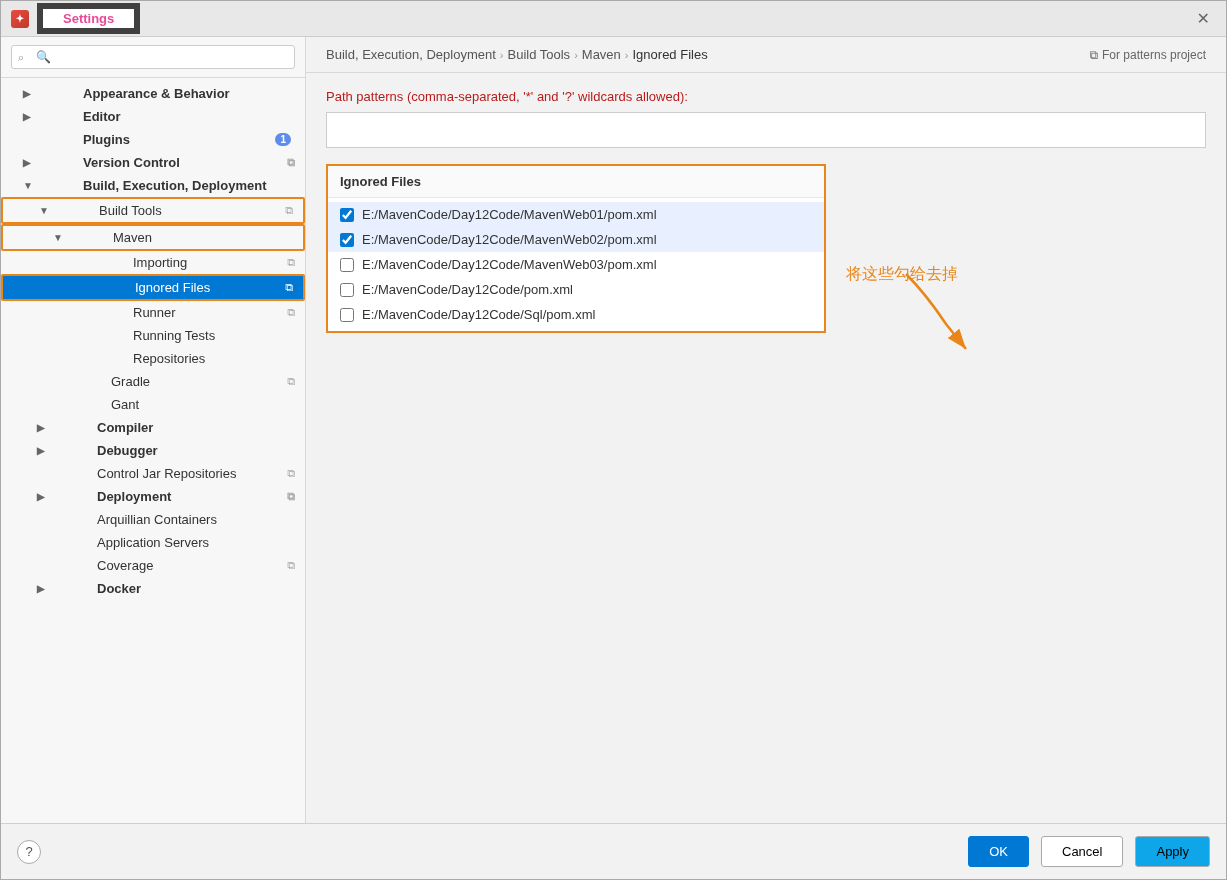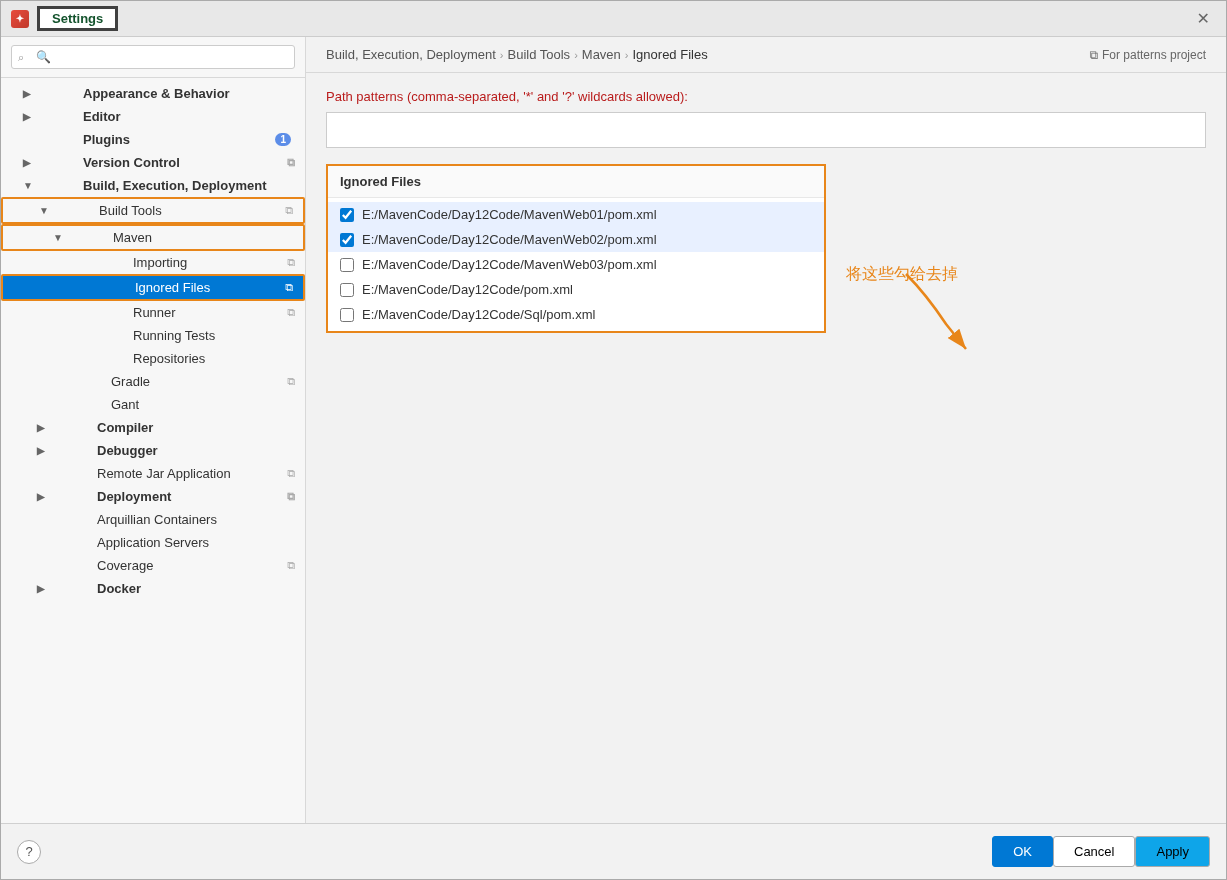--- a/index.html
+++ b/index.html
@@ -40,24 +40,24 @@
       align-items: center;
       justify-content: center;
       font-size: 10px;
       color: white;
       font-weight: bold;
     }
 
     .title-text {
       font-size: 13px;
       font-weight: 600;
-      color: #14532d;
+      color: #ec4899;
       background: white;
-      border: 3px solid #404040;
-      padding: 2px 12px;
+      border: 6px solid #404040;
+      padding: 2px 20px;
     }
 
     .close-btn {
       background: none;
       border: none;
       cursor: pointer;
       font-size: 16px;
       color: #666;
       padding: 2px 6px;
       border-radius: 3px;
@@ -305,21 +305,21 @@
       cursor: pointer;
       font-size: 13px;
       color: #555;
       display: flex;
       align-items: center;
       justify-content: center;
     }
 
     .footer-right {
       display: flex;
-      gap: 0;
+      gap: 12px;
       border-radius: 10px;
     }
 
     .btn {
       padding: 7px 20px;
       font-size: 13px;
       cursor: pointer;
       border-radius: 3px;
       border: 1px solid #aaa;
       background: white;
@@ -444,21 +444,21 @@
           <span class="nav-label">Compiler</span>
         </div>
 
         <div class="nav-item indent-2 section-header">
           <span class="nav-arrow">▶</span>
           <span class="nav-label">Debugger</span>
         </div>
 
         <div class="nav-item indent-2">
           <span class="nav-arrow"></span>
-          <span class="nav-label">Remote Jar Application</span>
+          <span class="nav-label">Control Jar Repositories</span>
           <span class="copy-icon">⧉</span>
         </div>
 
         <div class="nav-item indent-2 section-header">
           <span class="nav-arrow">▶</span>
           <span class="nav-label">Deployment</span>
           <span class="copy-icon">⧉</span>
         </div>
 
         <div class="nav-item indent-2">

